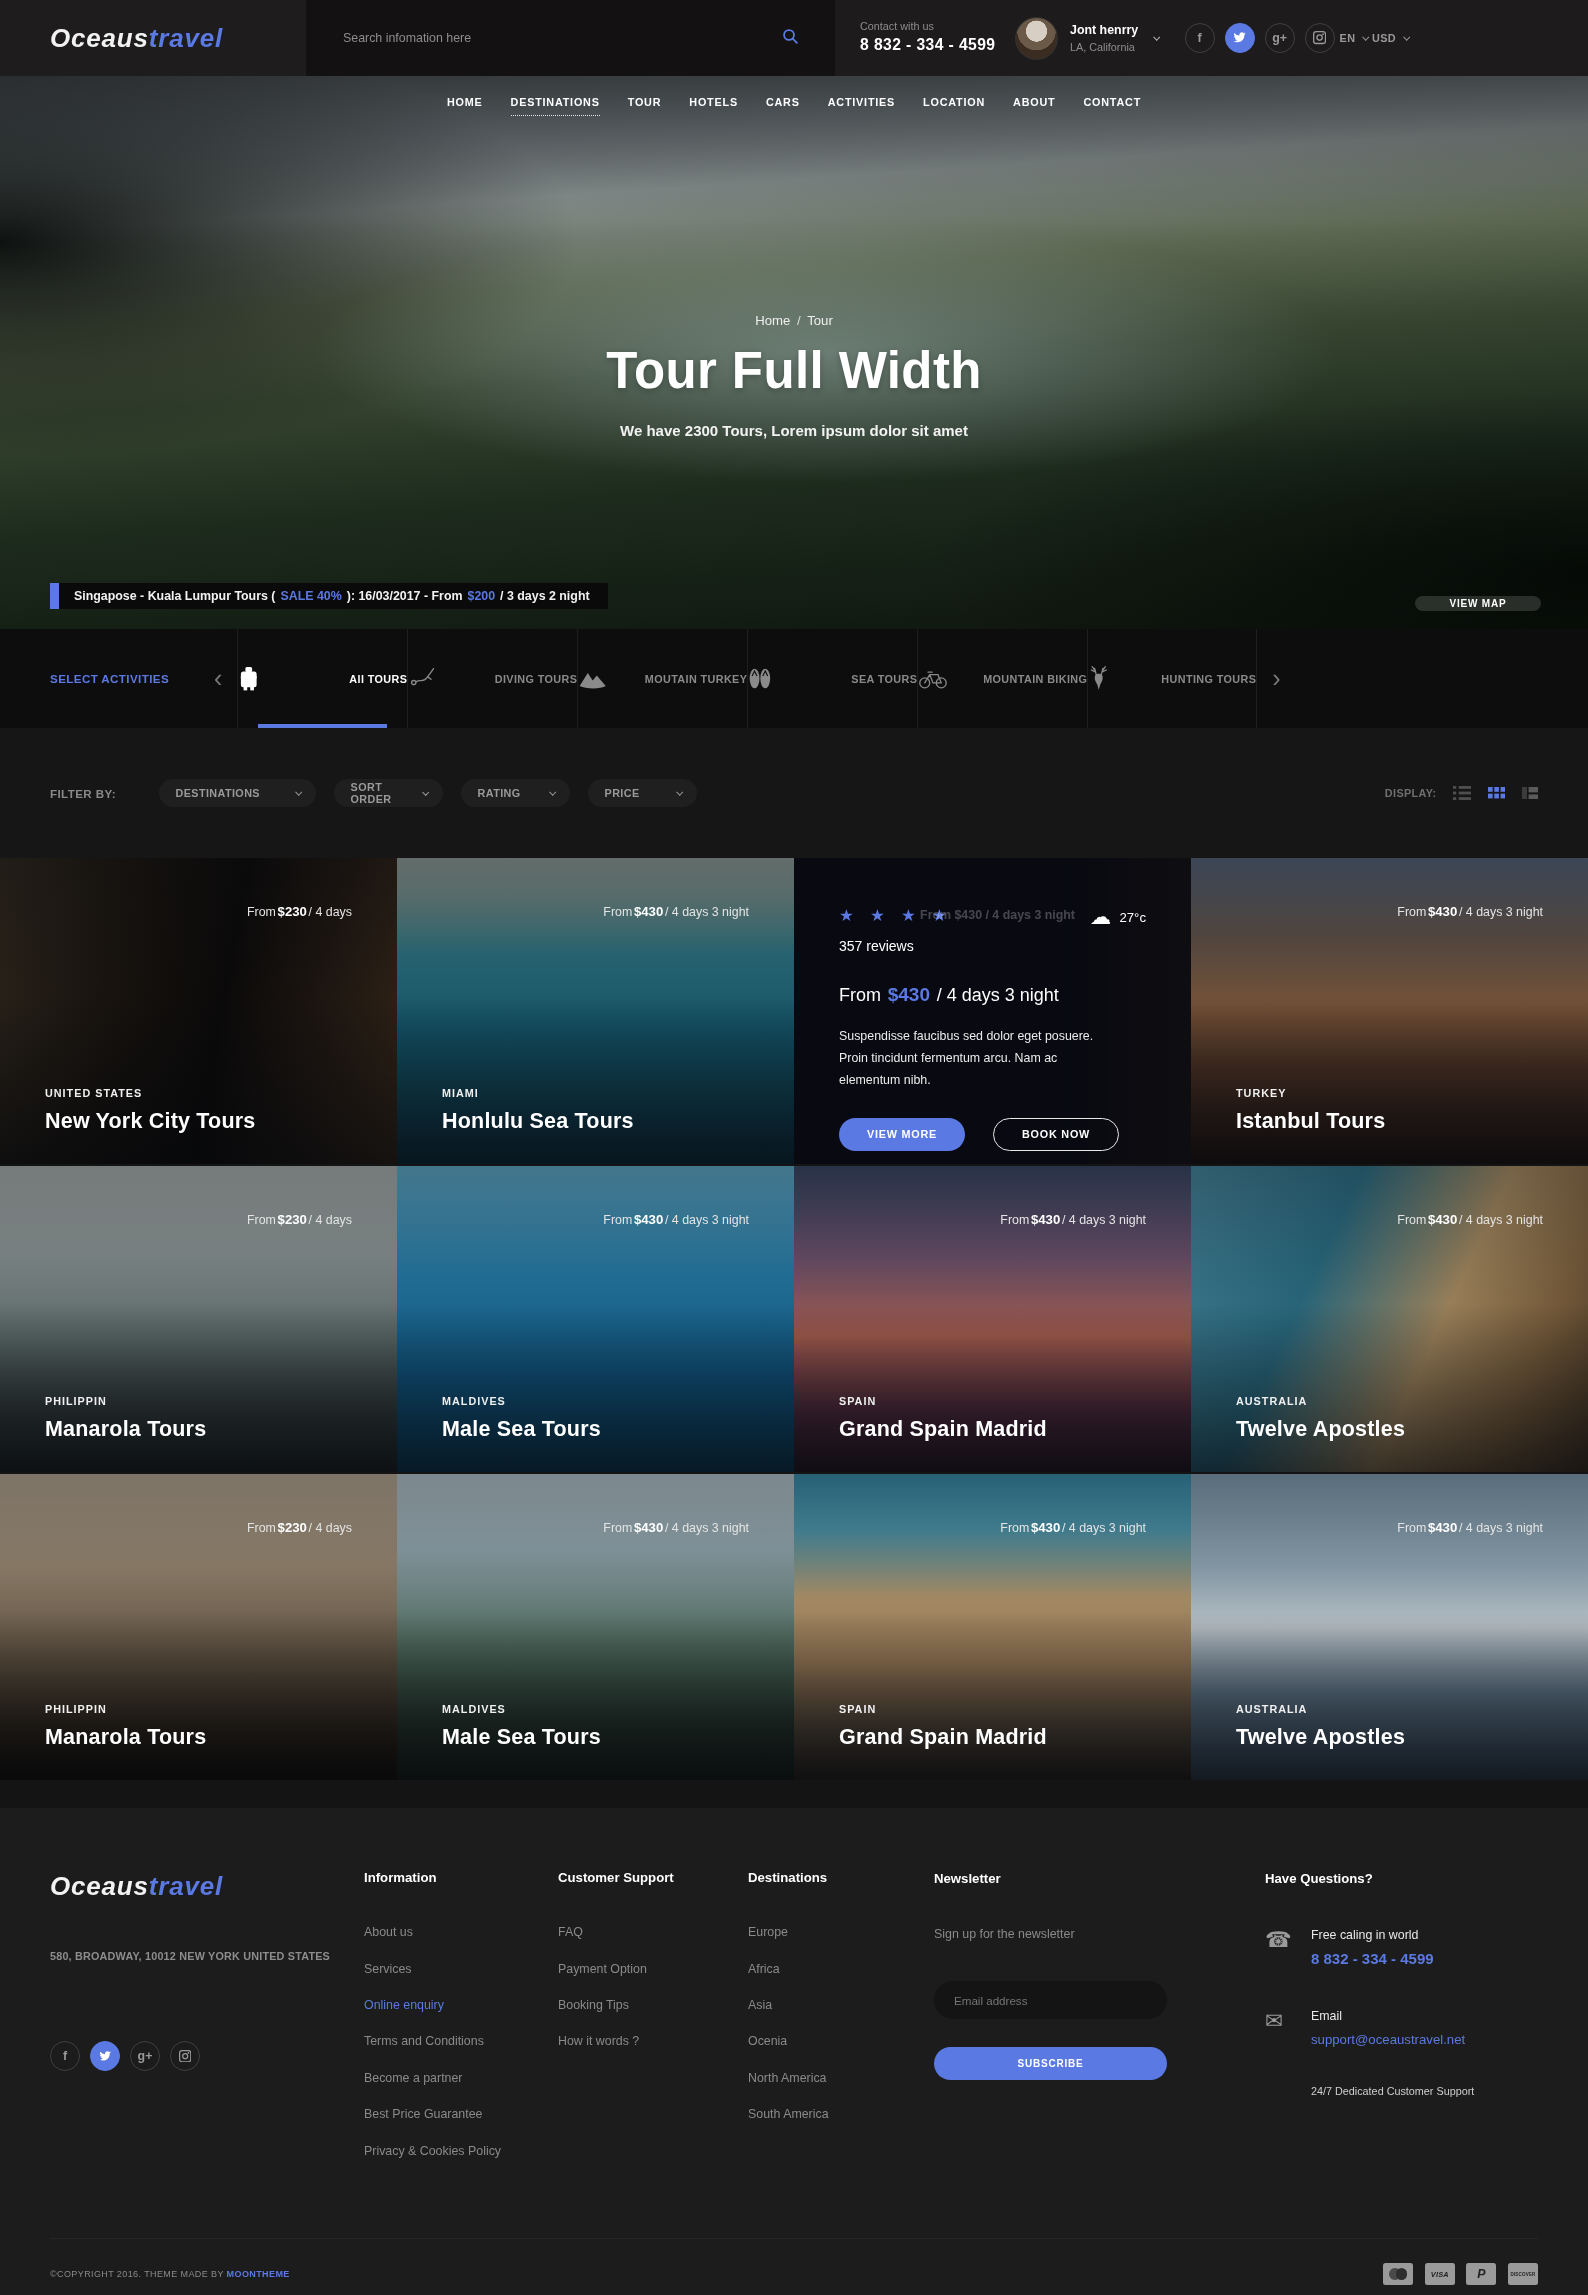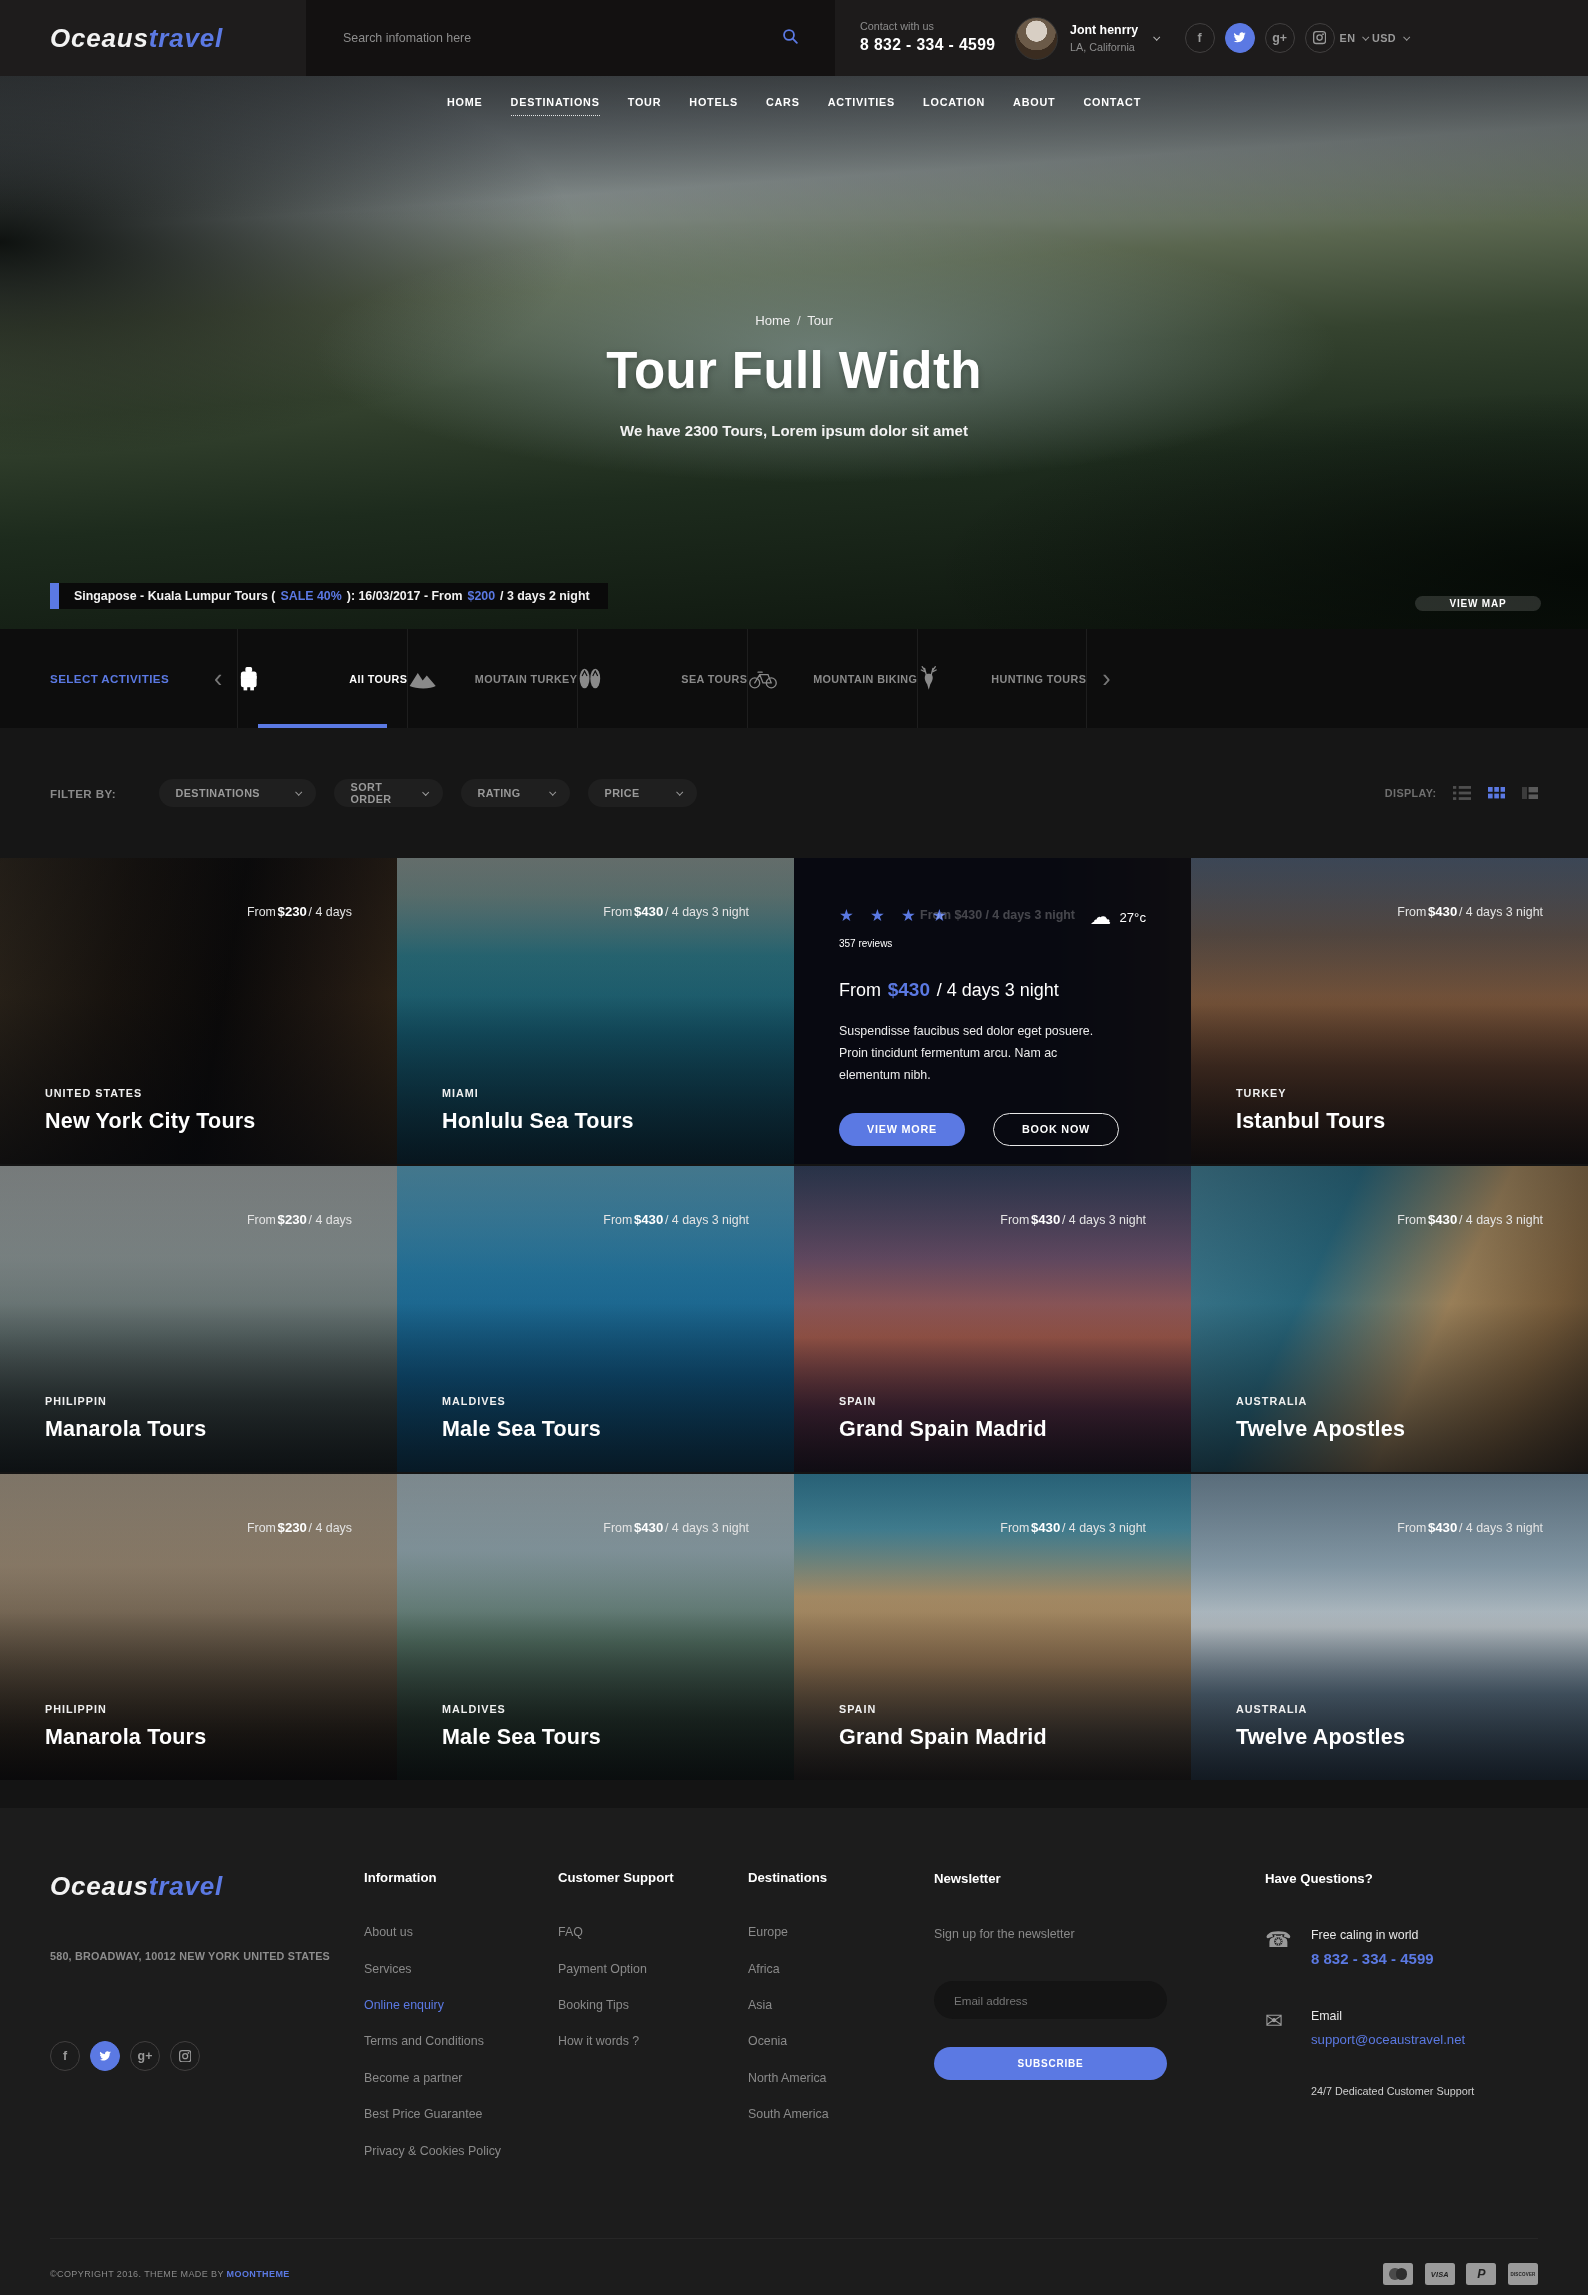--- a/index.html
+++ b/index.html
@@ -106,21 +106,21 @@
 
   
   .detail { padding:48px 45px; }
   .detail .overlay { position:absolute; inset:0; background:rgba(7,9,16,.82); }
   .detail-inner { position:relative; }
   .stars { color:#5b79e3; font-size:16.5px; letter-spacing:5.8px; }
   .faded-price { position:absolute; top:1.7px; right:71px; color:rgba(255,255,255,.25); font-size:12.4px; font-weight:700; white-space:nowrap; }
   .weather { position:absolute; top:-1.7px; right:0; display:flex; align-items:center; gap:8.3px; }
   .weather .cloud { font-size:21.5px; color:#fff; }
   .weather .temp { font-size:13.2px; color:#fff; }
-  .reviews { margin-top:13.2px; font-size:10px; color:#fff; }
+  .reviews { margin-top:13.2px; font-size:14px; color:#fff; }
   .detail-price { margin-top:30px; font-size:18px; color:#fff; }
   .detail-price b { color:#5b79e3; font-size:19px; margin:0 1.7px; }
   .detail-desc { margin-top:20px; width:256px; font-size:12.4px; line-height:1.75; color:#ececec; }
   .detail-btns { margin-top:26.5px; display:flex; gap:28px; }
   .btn-pill { width:126px; height:33px; border-radius:16.5px; font-size:10.8px; font-weight:700; letter-spacing:0.8px; cursor:pointer; font-family:"Liberation Sans", sans-serif; }
   .btn-primary { background:#5b79e3; border:none; color:#fff; }
   .btn-ghost { background:transparent; border:0.8px solid #e8e8e8; color:#fff; }
 
   
   .footer { background:#1c1c1c; margin-top:28px; padding:63px 50px 0; }
@@ -256,20 +256,28 @@
     <div class="act-tab active filled">
       <svg width="21.5" height="25" viewBox="0 0 24 28">
           <rect x="4" y="7" width="16" height="16" rx="2"></rect>
           <rect x="9" y="2" width="6" height="4" rx="1"></rect>
           <rect x="4" y="12" width="16" height="1.5" fill="#0d0d0d"></rect>
           <rect x="7" y="23.5" width="2.5" height="3"></rect>
           <rect x="14.5" y="23.5" width="2.5" height="3"></rect>
         </svg>
       <span>All TOURS</span>
     </div>
+    <div class="act-tab">
+      <svg width="28" height="25" viewBox="0 0 34 30">
+          <circle cx="7" cy="20" r="2.6"></circle>
+          <path d="M10 19 C14 15, 18 21, 23 14 C26 10, 29 6, 31 3" stroke-linecap="round"></path>
+          <path d="M24 13 l4 3" stroke-linecap="round"></path>
+        </svg>
+      <span>DIVING TOURS</span>
+    </div>
     <div class="act-tab filled">
       <svg width="31" height="21.5" viewBox="0 0 38 26">
           <path d="M2 22 L12 6 L18 15 L23 9 L34 22 C28 26 10 26 2 22 Z"></path>
         </svg>
       <span>MOUTAIN TURKEY</span>
     </div>
     <div class="act-tab filled">
       <svg width="23" height="25" viewBox="0 0 28 30">
           <ellipse cx="8" cy="15" rx="6" ry="12"></ellipse>
           <ellipse cx="21" cy="15" rx="6" ry="12"></ellipse>

